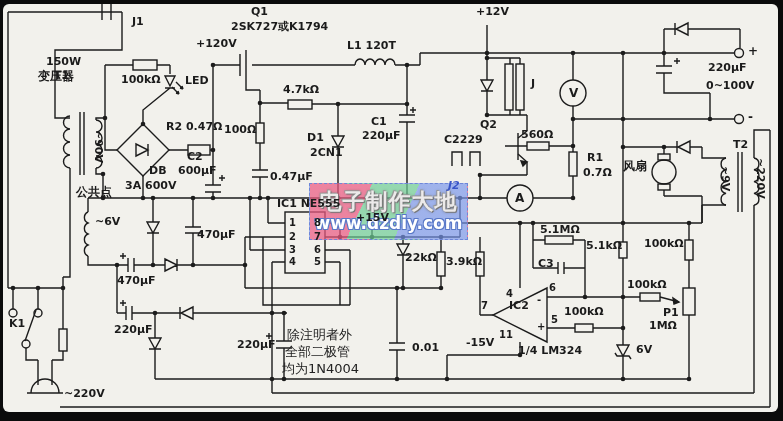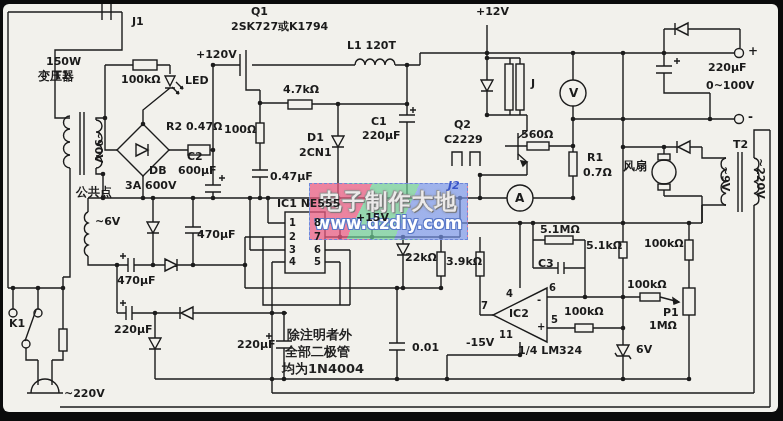--- a/index.html
+++ b/index.html
@@ -7,21 +7,21 @@
          font-family:"DejaVu Sans",sans-serif;}
   .paper{position:absolute;left:3px;top:4px;width:775px;height:408px;background:#f2f1ec;
          border-radius:6px;}
   svg.wires{position:absolute;left:0;top:0;z-index:2;}
   .lb{position:absolute;z-index:4;font-size:11px;font-weight:700;color:#1b1b1b;
       white-space:nowrap;line-height:12px;}
   .cjk{font-size:12px;}
   .rot{transform:rotate(90deg);transform-origin:left top;}
   .pin{position:absolute;z-index:4;font-size:10px;font-weight:700;color:#1b1b1b;line-height:11px;}
   .mt{position:absolute;z-index:4;font-size:12px;font-weight:700;color:#1b1b1b;}
-  .note{position:absolute;z-index:4;font-size:13px;font-weight:700;color:#222;line-height:15px;}
+  .note{position:absolute;z-index:4;font-size:13px;font-weight:400;color:#222;line-height:15px;}
   .j2lbl{position:absolute;z-index:5;font-size:11px;font-style:italic;font-weight:700;color:#3a56c8;}
   .wm{position:absolute;left:309px;top:183px;width:157px;height:55px;z-index:3;
       border:1px dashed #6d86d8;
       background:linear-gradient(115deg,rgba(235,90,130,.72) 0%,rgba(235,90,130,.72) 34%,
                  rgba(110,205,150,.70) 34%,rgba(110,205,150,.70) 60%,
                  rgba(120,150,235,.68) 60%,rgba(120,150,235,.68) 100%);
       display:flex;flex-direction:column;align-items:center;justify-content:center;}
   .wm .l1{font-size:22px;font-weight:800;letter-spacing:1px;color:#eceaea;
           text-shadow:1px 1px 0 #777,-1px -1px 0 #999,0 0 3px #666;line-height:24px;}
   .wm .l2{font-size:17px;font-weight:800;color:#fff;
@@ -238,44 +238,44 @@
   <span class="lb" style="left:54px;top:70px">T1</span>
   <span class="lb" style="left:121px;top:74px">100kΩ</span>
   <span class="lb" style="left:185px;top:75px">LED</span>
   <span class="lb rot" style="left:104px;top:130px">~90V</span>
   <span class="lb" style="left:166px;top:121px">R2 0.47Ω</span>
   <span class="lb" style="left:187px;top:151px">C2</span>
   <span class="lb" style="left:178px;top:165px">600μF</span>
   <span class="lb" style="left:149px;top:165px">DB</span>
   <span class="lb" style="left:125px;top:180px">3A 600V</span>
   <span class="lb cjk" style="left:76px;top:186px">公共点</span>
-  <span class="lb" style="left:196px;top:49px">+120V</span>
+  <span class="lb" style="left:196px;top:38px">+120V</span>
   <span class="lb" style="left:251px;top:6px">Q1</span>
   <span class="lb" style="left:231px;top:21px">2SK727或K1794</span>
   <span class="lb" style="left:224px;top:124px">100Ω</span>
   <span class="lb" style="left:283px;top:84px">4.7kΩ</span>
   <span class="lb" style="left:307px;top:132px">D1</span>
-  <span class="lb" style="left:299px;top:147px">2CN1</span>
+  <span class="lb" style="left:310px;top:147px">2CN1</span>
   <span class="lb" style="left:270px;top:171px">0.47μF</span>
   <span class="lb" style="left:277px;top:198px">IC1  NE555</span>
   <span class="pin" style="left:289px;top:217px">1</span>
   <span class="pin" style="left:289px;top:231px">2</span>
   <span class="pin" style="left:289px;top:244px">3</span>
   <span class="pin" style="left:289px;top:256px">4</span>
   <span class="pin" style="left:314px;top:217px">8</span>
   <span class="pin" style="left:314px;top:231px">7</span>
   <span class="pin" style="left:314px;top:244px">6</span>
   <span class="pin" style="left:314px;top:256px">5</span>
   <span class="lb" style="left:356px;top:212px">+15V</span>
   <span class="lb" style="left:347px;top:40px">L1  120T</span>
   <span class="lb" style="left:371px;top:116px">C1</span>
   <span class="lb" style="left:362px;top:130px">220μF</span>
   <span class="lb" style="left:476px;top:6px">+12V</span>
   <span class="lb" style="left:531px;top:78px">J</span>
-  <span class="lb" style="left:454px;top:119px">Q2</span>
+  <span class="lb" style="left:480px;top:119px">Q2</span>
   <span class="lb" style="left:444px;top:134px">C2229</span>
   <span class="lb" style="left:521px;top:129px">560Ω</span>
   <span class="mt" style="left:569px;top:86px">V</span>
   <span class="lb" style="left:587px;top:152px">R1</span>
   <span class="lb" style="left:583px;top:167px">0.7Ω</span>
   <span class="mt" style="left:515px;top:191px">A</span>
   <span class="j2lbl" style="left:448px;top:179px">J2</span>
   <span class="lb" style="left:708px;top:62px">220μF</span>
   <span class="mt" style="left:748px;top:44px">+</span>
   <span class="mt" style="left:748px;top:110px">-</span>
@@ -295,21 +295,21 @@
   <span class="lb" style="left:540px;top:224px">5.1MΩ</span>
   <span class="lb" style="left:538px;top:258px">C3</span>
   <span class="lb" style="left:586px;top:240px">5.1kΩ</span>
   <span class="lb" style="left:644px;top:238px">100kΩ</span>
   <span class="lb" style="left:627px;top:279px">100kΩ</span>
   <span class="lb" style="left:564px;top:306px">100kΩ</span>
   <span class="lb" style="left:663px;top:307px">P1</span>
   <span class="lb" style="left:649px;top:320px">1MΩ</span>
   <span class="lb" style="left:636px;top:344px">6V</span>
   <span class="lb" style="left:466px;top:337px">-15V</span>
-  <span class="lb" style="left:509px;top:308px">IC2</span>
+  <span class="lb" style="left:509px;top:300px">IC2</span>
   <span class="lb" style="left:518px;top:345px">1/4 LM324</span>
   <span class="pin" style="left:506px;top:288px">4</span>
   <span class="pin" style="left:551px;top:314px">5</span>
   <span class="pin" style="left:549px;top:282px">6</span>
   <span class="pin" style="left:481px;top:300px">7</span>
   <span class="pin" style="left:499px;top:329px">11</span>
   <span class="pin" style="left:537px;top:294px">-</span>
   <span class="pin" style="left:537px;top:321px">+</span>
   <span class="note" style="left:287px;top:327px">除注明者外</span>
   <span class="note" style="left:285px;top:344px">全部二极管</span>

